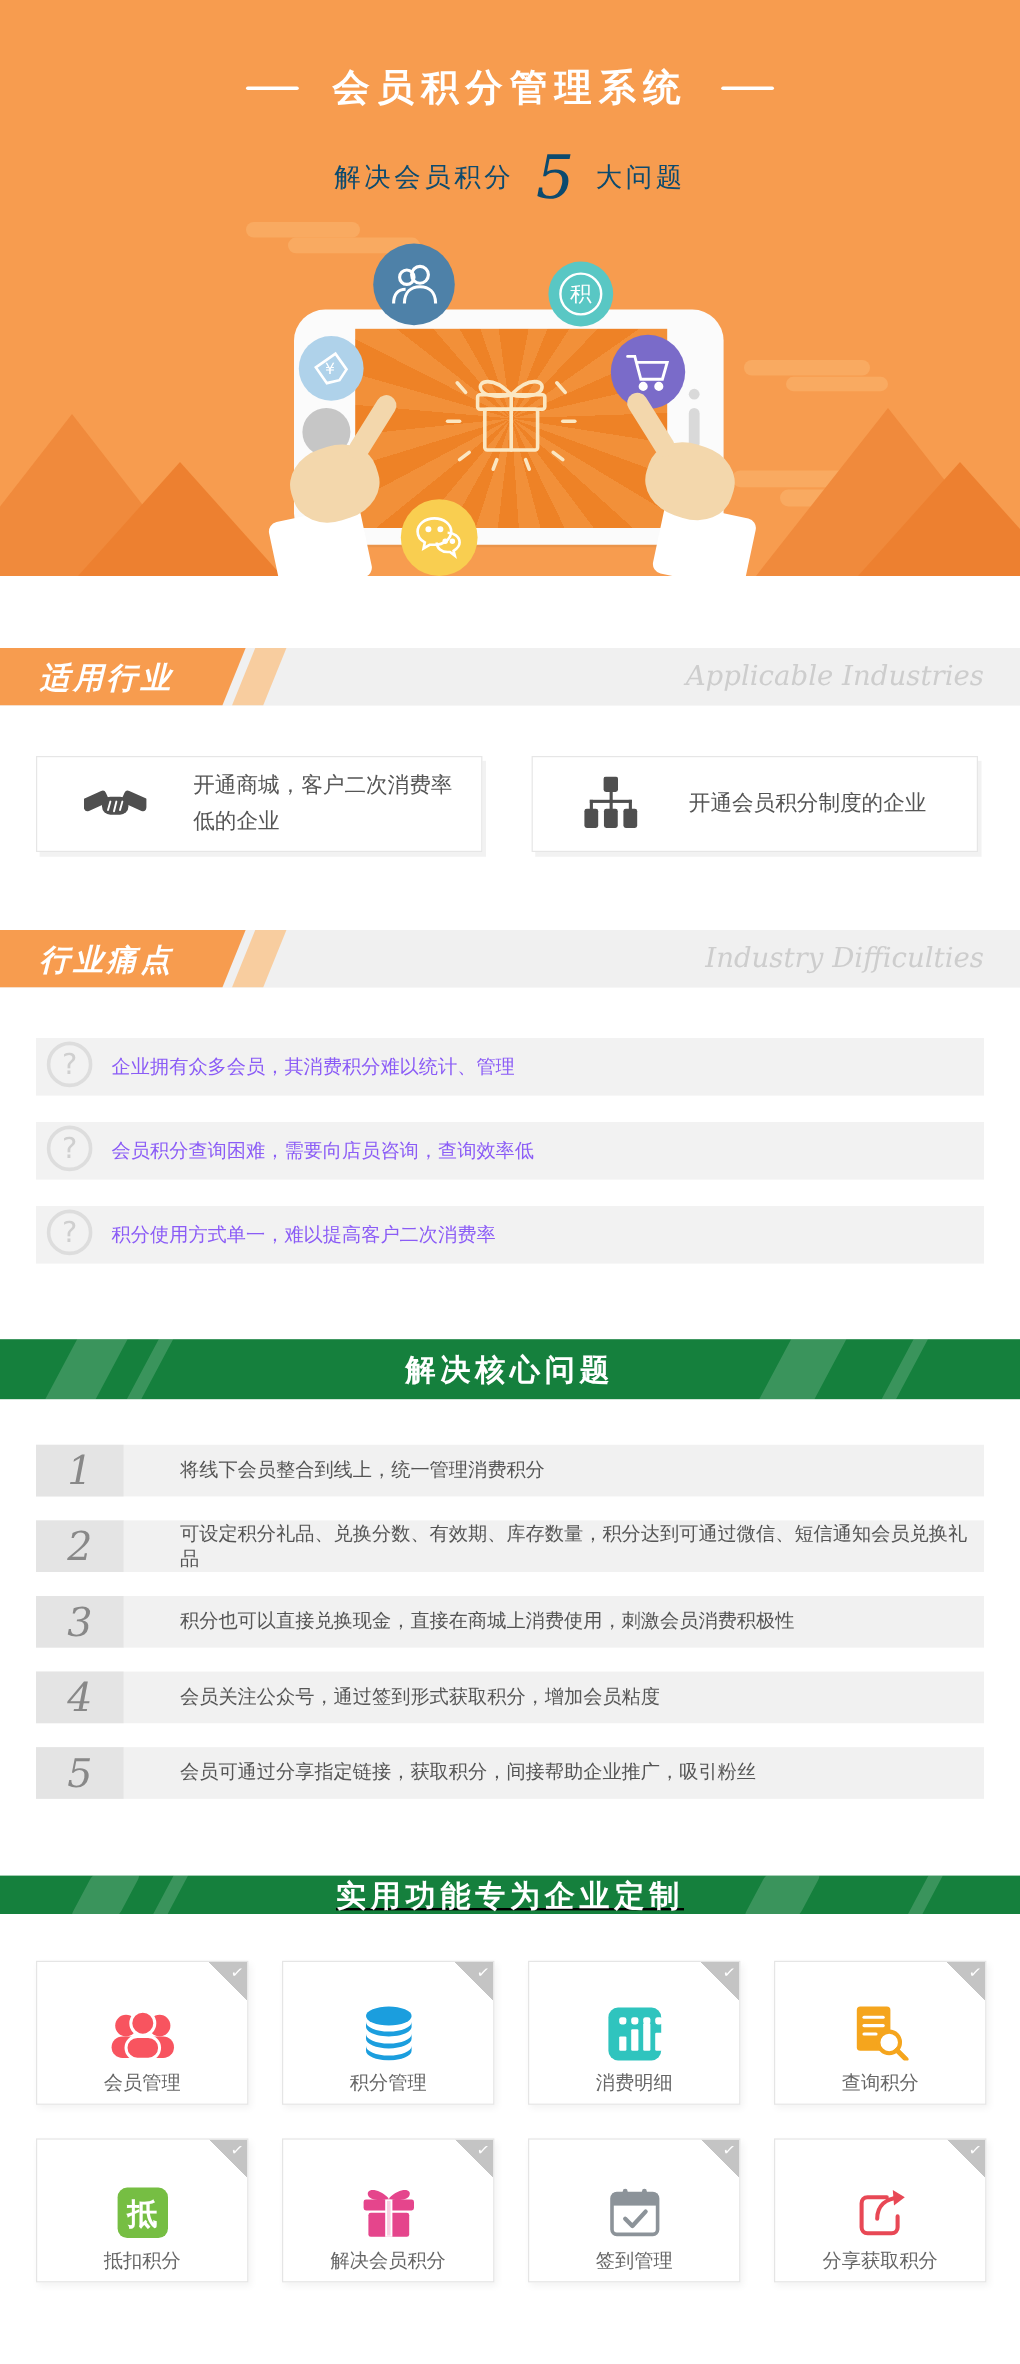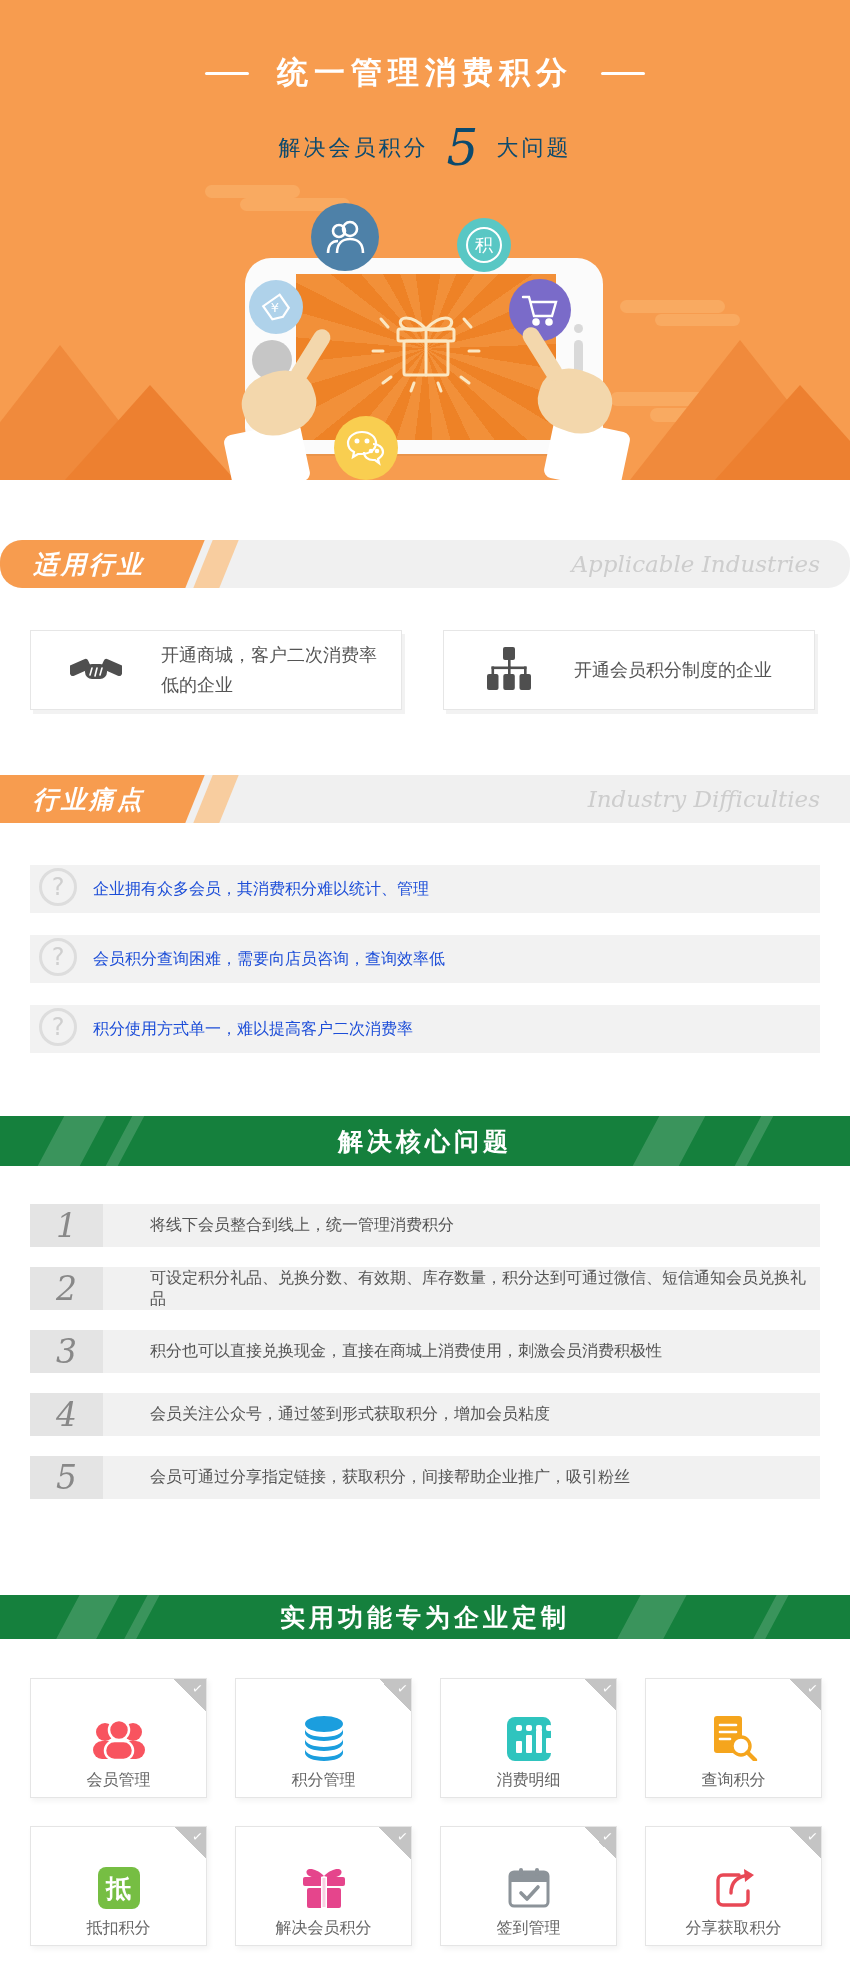--- a/index.html
+++ b/index.html
@@ -48,21 +48,21 @@
   .industry-row { margin:42px 35px 0 30px; display:flex; justify-content:space-between; }
   .industry-card { width:372px; height:80px; background:#fff; border:1px solid #E6E6E6; box-shadow:3px 4px 0 rgba(0,0,0,0.05); display:flex; align-items:center; }
   .industry-icon { width:130px; display:flex; align-items:center; justify-content:center; flex:none; }
   .industry-text { color:#555; font-size:18px; line-height:30px; padding-right:12px; }
 
   
   .pain-list { margin-top:42px; }
   .pain-row { position:relative; margin:0 30px 22px 30px; height:48px; background:#F2F2F2; display:flex; align-items:center; }
   .pain-row:last-child { margin-bottom:0; }
   .pain-circle { position:absolute; left:9px; top:3px; width:38px; height:38px; border:3px solid #DDDDDD; border-radius:50%; color:#CFCFCF; font-size:24px; display:flex; align-items:center; justify-content:center; background:transparent; }
-  .pain-text { margin-left:63px; color:#1d4ed8; font-size:16px; }
+  .pain-text { margin-left:63px; color:#8b5cf6; font-size:16px; }
 
   
   .full-banner { position:relative; height:50px; background:#15803d; overflow:hidden; display:flex; align-items:center; justify-content:center; }
   .full-banner-title { color:#fff; font-size:25px; font-weight:bold; letter-spacing:4px; z-index:2; }
   .fb-stripe { position:absolute; top:-20%; height:140%; background:rgba(255,255,255,0.16); transform:skewX(-28deg); border-radius:10px; }
 
   
   .sol-list { margin-top:38px; }
   .sol-row { margin:0 30px 20px 30px; height:43px; background:#F1F1F1; display:flex; align-items:stretch; }
   .sol-row:last-child { margin-bottom:0; }
@@ -98,21 +98,21 @@
     <div class="cloud" style="left:610px;top:392px;width:150px;height:14px;"></div>
     <div class="cloud" style="left:650px;top:408px;width:150px;height:14px;"></div>
 
     <div class="mountain" style="left:-45px;top:345px;border-left:105px solid transparent;border-right:105px solid transparent;border-bottom:135px solid #F08A3C;"></div>
     <div class="mountain" style="left:65px;top:385px;border-left:85px solid transparent;border-right:85px solid transparent;border-bottom:95px solid #ED8030;"></div>
     <div class="mountain" style="left:630px;top:340px;border-left:110px solid transparent;border-right:110px solid transparent;border-bottom:140px solid #F08A3C;"></div>
     <div class="mountain" style="left:715px;top:385px;border-left:85px solid transparent;border-right:85px solid transparent;border-bottom:95px solid #ED8030;"></div>
 
     <div class="hero-title-row">
       <span class="title-dash"></span>
-      <h1 class="hero-title">统一管理消费积分</h1>
+      <h1 class="hero-title">会员积分管理系统</h1>
       <span class="title-dash"></span>
     </div>
 
     <div class="hero-sub-row">
       <span class="sub-text">解决会员积分</span>
       <span class="sub-num">5</span>
       <span class="sub-text">大问题</span>
     </div>
 
     <div class="tablet">
@@ -182,21 +182,21 @@
         <path d="M17 3 C9 3 3 8 3 14 C3 18 5 21 9 23 L8 28 L13 25 C14 25 16 25 17 25 C25 25 31 20 31 14 C31 8 25 3 17 3 Z"></path>
         <circle cx="12" cy="12" r="1.4" fill="#fff"></circle>
         <circle cx="22" cy="12" r="1.4" fill="#fff"></circle>
         <path d="M28 15 C33 15 38 18 38 23 C38 26 36 28 33 30 L34 34 L30 31 C29 31 28 31 28 31 C23 31 19 28 19 23"></path>
         <circle cx="26" cy="22" r="1.2" fill="#fff"></circle>
         <circle cx="32" cy="22" r="1.2" fill="#fff"></circle>
       </svg>
     </div>
   </div>
 
-  <div class="sec-banner" style="margin-top:60px;border-radius:22px;">
+  <div class="sec-banner" style="margin-top:60px;">
     <div class="slant slant-main"></div>
     <div class="slant slant-stripe"></div>
     <div class="sec-banner-cn">适用行业</div>
     <div class="sec-banner-en">Applicable Industries</div>
   </div>
 
   <div class="industry-row">
     <div class="industry-card">
       <div class="industry-icon">
         <svg width="52" height="40" viewBox="0 0 52 40" fill="#4F4F4F">
@@ -276,21 +276,21 @@
     <div class="sol-row">
       <div class="sol-num">4</div>
       <div class="sol-text">会员关注公众号，通过签到形式获取积分，增加会员粘度</div>
     </div>
     <div class="sol-row">
       <div class="sol-num">5</div>
       <div class="sol-text">会员可通过分享指定链接，获取积分，间接帮助企业推广，吸引粉丝</div>
     </div>
   </div>
 
-  <div class="full-banner" style="margin-top:96px;height:44px;">
+  <div class="full-banner" style="margin-top:64px;height:32px;text-decoration:underline;">
     <div class="fb-stripe" style="left:8%;width:40px;"></div>
     <div class="fb-stripe" style="left:16%;width:12px;"></div>
     <div class="fb-stripe" style="left:74%;width:46px;"></div>
     <div class="fb-stripe" style="left:90%;width:12px;"></div>
     <div class="full-banner-title">实用功能专为企业定制</div>
   </div>
 
   <div class="feature-grid">
 
     <div class="feature-card">

